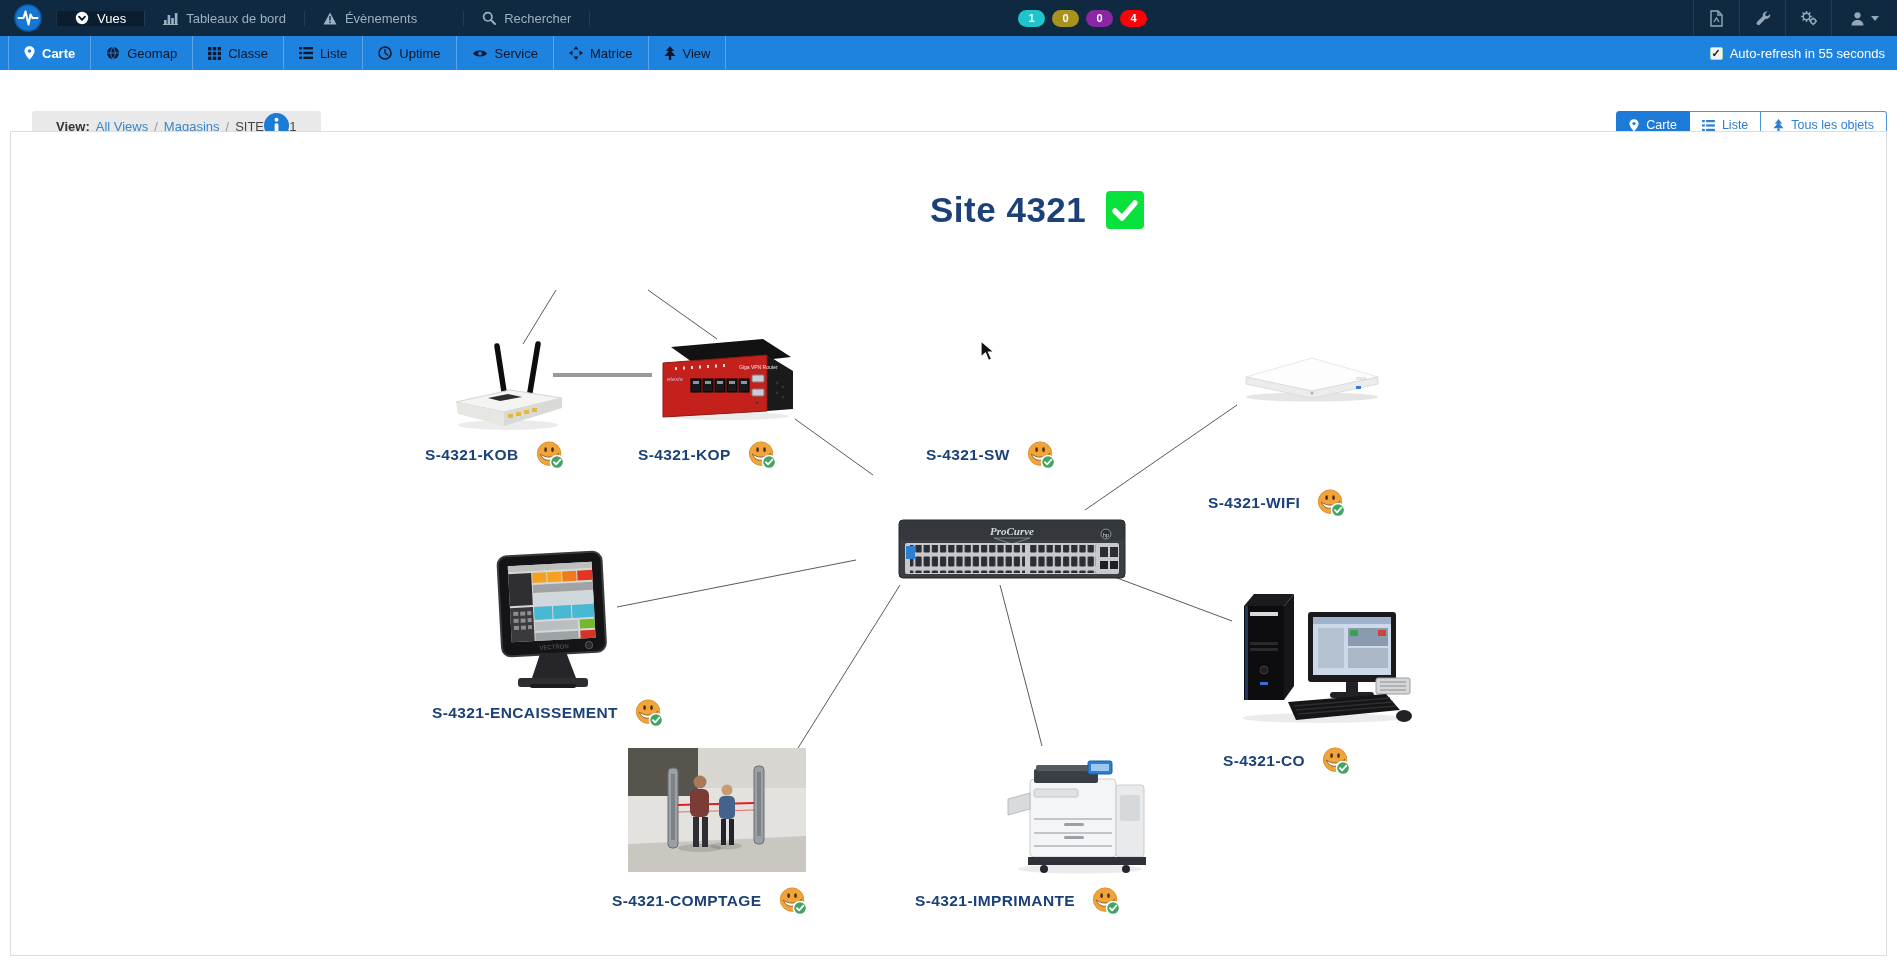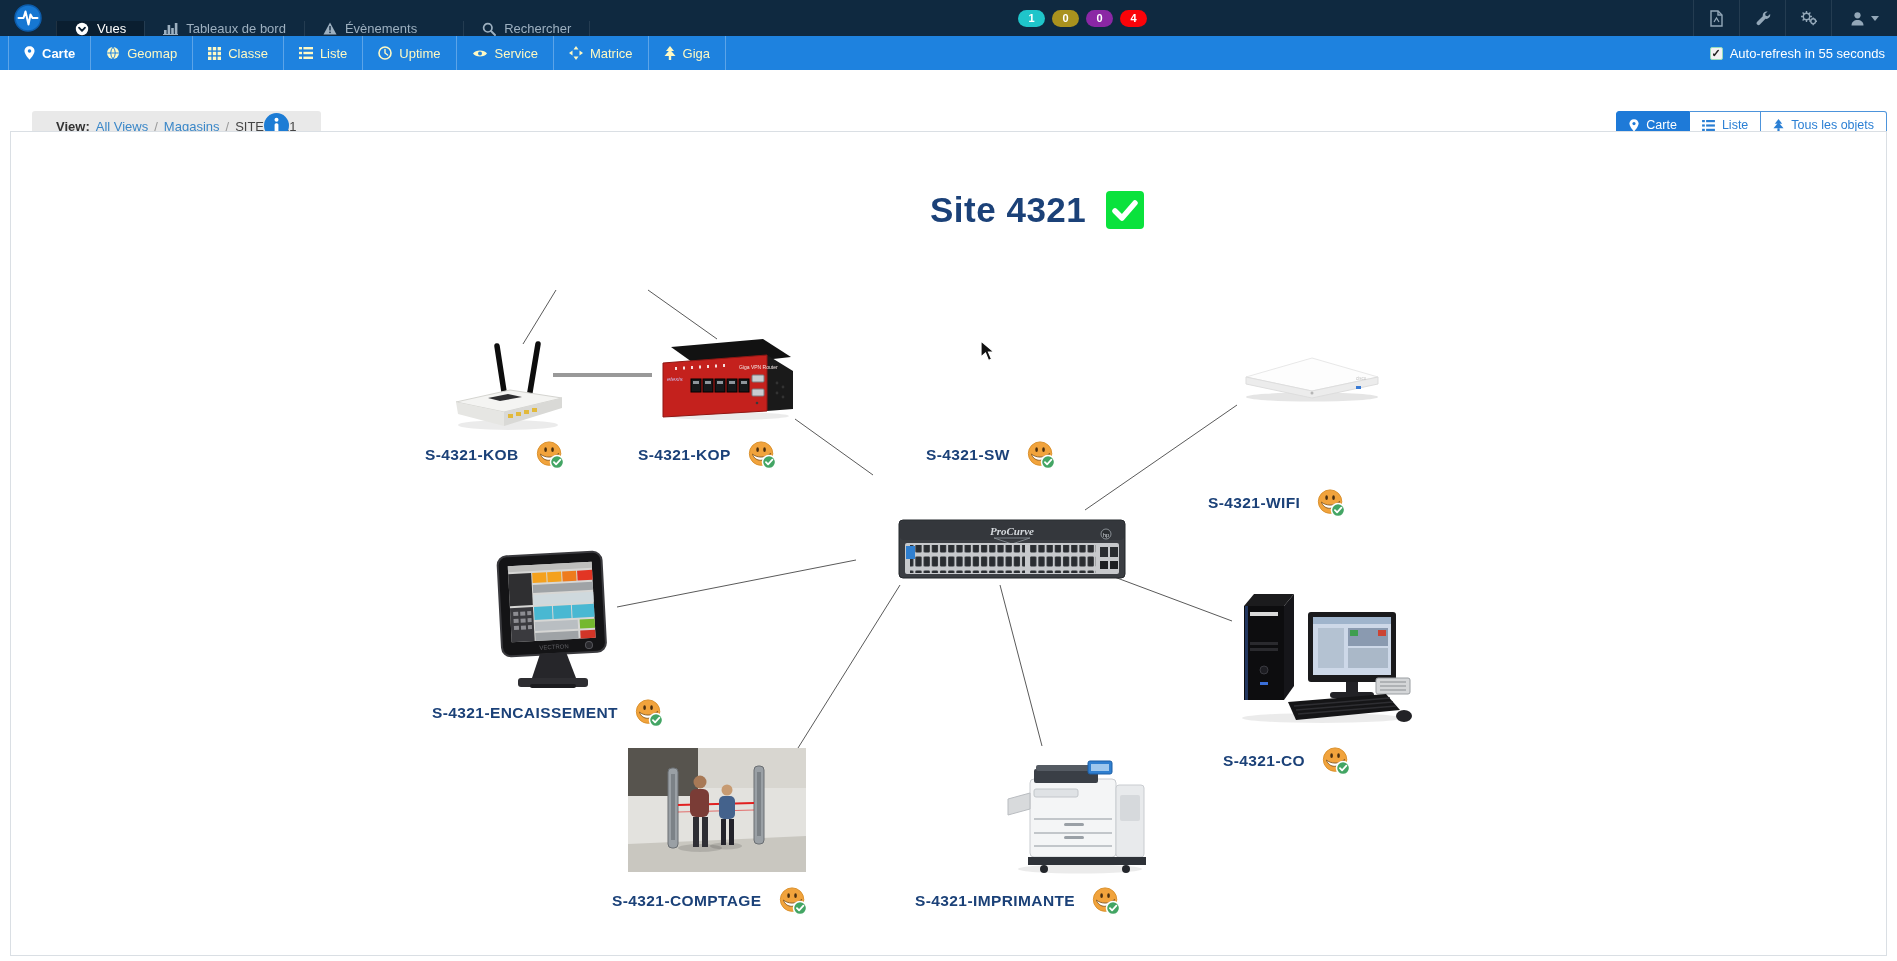--- a/index.html
+++ b/index.html
@@ -4,39 +4,39 @@
 <style>
   * { box-sizing: border-box; margin: 0; padding: 0; }
   html,body { width:1897px; height:961px; overflow:hidden; background:#fff;
     font-family:"Liberation Sans", sans-serif; }
   #page { position:relative; width:1897px; height:961px; }
 
   
   .topbar { position:absolute; left:0; top:0; width:100%; height:36px;
     background:#0f2940; display:flex; align-items:stretch; color:#9db0c0; }
   .logo-cell { width:56px; display:flex; align-items:center; justify-content:center; cursor:pointer; }
-  .topnav { display:flex; align-items:flex-end; }
+  .topnav { display:flex; align-items:center; }
   .topnav .titem { display:flex; align-items:center; gap:8px; padding:0 18px;
     font-size:13px; border-left:1px solid rgba(255,255,255,.09); cursor:pointer; }
   .topnav .titem:last-child { border-right:1px solid rgba(255,255,255,.09);margin-left:28px; }
   .topnav .titem.active { background:#0a1e30; color:#fff; }
   .topnav .ticon { display:flex; align-items:center; }
   .badges { position:absolute; left:1018px; top:0; height:36px; display:flex; align-items:center; gap:7px; }
   .badge { min-width:27px; height:17px; border-radius:9px; color:#fff; font-size:11px;
     font-weight:bold; display:flex; align-items:center; justify-content:center; padding:0 7px; cursor:pointer; }
   .top-actions { position:absolute; right:0; top:0; height:36px; display:flex; align-items:stretch; color:#93a7b8; }
   .top-actions .acell { width:46px; display:flex; align-items:center; justify-content:center;
     border-left:1px solid rgba(255,255,255,.09); cursor:pointer; gap:6px; }
   .top-actions .acell.user { width:66px; }
 
   
   .tabbar { position:absolute; left:0; top:36px; width:100%; height:34px; background:#1e82df;
     display:flex; align-items:stretch; }
   .tab { display:flex; align-items:center; gap:7px; padding:0 15px; font-size:13px;
-    color:#fef9c3; border-right:1px solid rgba(255,255,255,.28); cursor:pointer; }
+    color:#0f172a; border-right:1px solid rgba(255,255,255,.28); cursor:pointer; }
   .tab:first-child { border-left:1px solid rgba(255,255,255,.28); margin-left:8px; }
   .tab.active { color:#fff; font-weight:bold; }
   .autorefresh { position:absolute; right:12px; top:36px; height:34px; display:flex;
     align-items:center; gap:7px; color:#fff; font-size:13px; }
   .cbx { width:13px; height:13px; background:#f2f2f2; border:1px solid #9db; border-radius:2px;
     display:flex; align-items:center; justify-content:center; font-size:11px; color:#222;
     font-weight:bold; cursor:pointer; line-height:1; }
 
   
   .crumbrow { position:absolute; left:0; top:86px; width:100%; height:61px; background:#fff; }
@@ -235,21 +235,21 @@
     <span>Matrice</span>
   </div>
   <div class="tab">
     <svg width="12" height="14" viewBox="0 0 12 14">
           <g fill="currentColor">
             <polygon points="6,0 10,5 2,5"></polygon>
             <polygon points="6,3.5 11.5,10 0.5,10"></polygon>
             <rect x="4.8" y="10" width="2.4" height="4"></rect>
           </g>
         </svg>
-    <span>Giga</span>
+    <span>View</span>
   </div>
 </div>
 <div class="autorefresh">
   <span class="cbx" aria-checked="true">✓</span>
   <span>Auto-refresh in 55 seconds</span>
 </div>
 
 <div class="crumbrow">
   <div class="crumbchip">
     <span class="pfx">View:</span>

